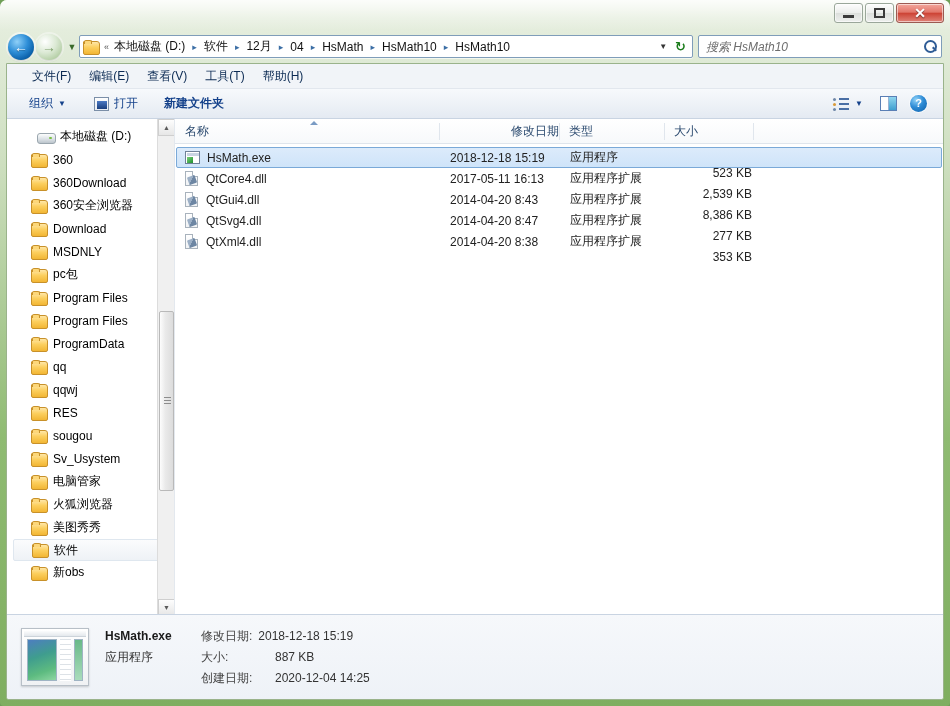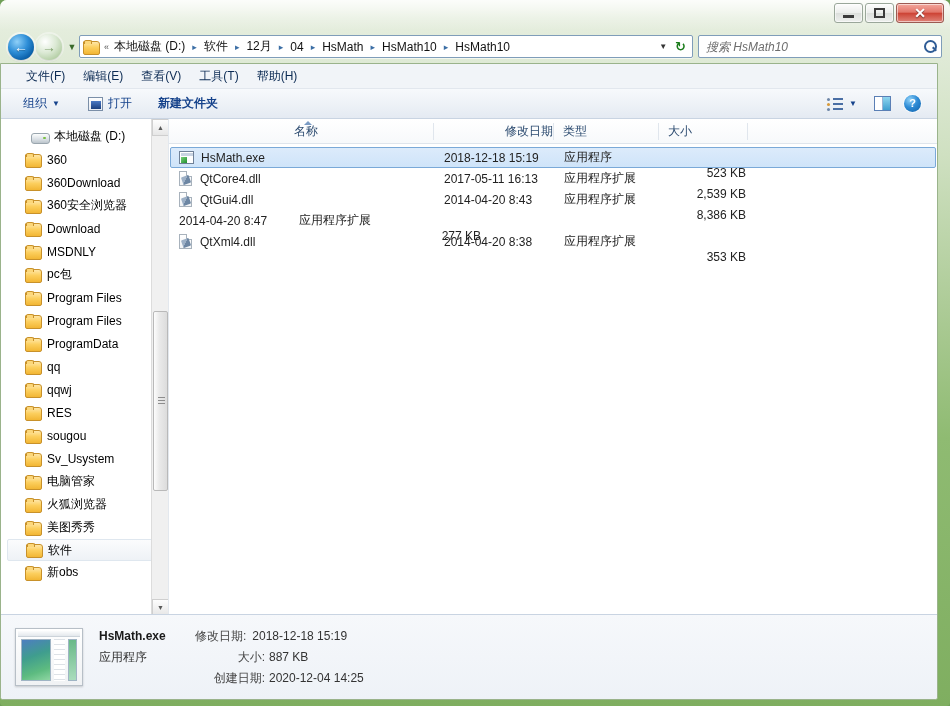--- a/index.html
+++ b/index.html
@@ -109,21 +109,21 @@
     flex:1; border:none; outline:none; font-size:12px; font-style: italic;
     color:#6d6d6d; font-family:"Liberation Sans", sans-serif; background:transparent;
   }
   #searchbox input::placeholder { color:#6d6d6d; font-style: italic; opacity:1; }
   .mag { width:13px; height:13px; flex:none; position:relative; }
   .mag::before{content:'';position:absolute;left:0;top:0;width:9px;height:9px;border:2px solid #2f5c96;border-radius:50%;}
   .mag::after{content:'';position:absolute;left:8px;top:8px;width:5px;height:2px;background:#2f5c96;transform:rotate(45deg);}
 
   
   #client {
-    position:absolute; left:0; top:63px; width:938px; height:637px;
+    position:absolute; left:6px; top:63px; width:938px; height:637px;
     background:#fff; border:1px solid #9ab38b; border-radius:0 0 3px 3px;
     overflow:hidden;
   }
 
   
   #menubar {
     height: 25px; background: #f1f4f8;
     display:flex; align-items:center; padding-left:16px;
     border-bottom: 1px solid #e2e7ee;
   }
@@ -217,21 +217,21 @@
     background: linear-gradient(180deg,#ffffff,#f7f9fb);
     border-bottom: 1px solid #dfe5ec; position:relative;
   }
   .col {
     font-size:12px; color:#2b4a6f; padding-left:10px; position:relative; height:25px;
     display:flex; align-items:center;
   }
   .col + .col::before{
     content:''; position:absolute; left:0; top:4px; bottom:4px; width:1px; background:#e0e6ed;
   }
-  .c-name { width: 264px; justify-content: center; }
+  .c-name { width: 264px; }
   .c-date { width: 120px; justify-content: flex-end; }
   .c-type { width: 105px; }
   .c-size { width: 89px; }
   .c-rest { flex:1; }
   #sortmark {
     position:absolute; left:135px; top:2px; width:0;height:0;
     border-left:4px solid transparent; border-right:4px solid transparent;
     border-bottom:4px solid #7a9bc4;
   }
 
@@ -285,21 +285,21 @@
   #thumb .inner{ position:absolute; left:5px; right:5px; top:10px; bottom:4px; display:flex; gap:3px;}
   #thumb .green{ width:30px; background:linear-gradient(160deg,#4d7ec0 0%,#3f9d8e 40%,#5dbb80 75%,#8ed6a2 100%);
                  border:1px solid #9fb4c4;}
   #thumb .lines{ flex:1; background:#fff; background-image: repeating-linear-gradient(180deg,#dde2e7 0 1px, transparent 1px 5px);}
   #thumb .side{ width:9px; background:linear-gradient(180deg,#69b988,#a9dcbc); border:1px solid #9fb4c4;}
 
   #detail-text { display:flex; flex-direction:column; gap:4px; font-size:12px; color:#333; }
   .drow { display:flex; align-items:baseline; }
   .dlabel-a { width: 96px; color:#1a1a1a; font-weight:bold; }
   .dlabel-b { width: 96px; color:#333; }
-  .dkey { color:#444; width: 74px; text-align:right; padding-right:4px; }
+  .dkey { color:#444; width: 74px; text-align:left; padding-right:4px; }
   .dval { color:#333; }
 </style>
 </head>
 <body>
 
 <div id="window">
   <div id="frame-gloss"></div>
 
   <div id="titlebar">
     <div id="winbtns">
@@ -532,20 +532,24 @@
           <div class="row">
             <span class="cell name">
               <span class="dll-ico"></span>
               <span>QtGui4.dll</span>
             </span>
             <span class="cell date">2014-04-20 8:43</span>
             <span class="cell type">应用程序扩展</span>
             <span class="cell size">8,386 KB</span>
           </div>
           <div class="row">
+            <span class="cell name">
+              <span class="dll-ico"></span>
+              <span>QtSvg4.dll</span>
+            </span>
             <span class="cell date">2014-04-20 8:47</span>
             <span class="cell type">应用程序扩展</span>
             <span class="cell size">277 KB</span>
           </div>
           <div class="row">
             <span class="cell name">
               <span class="dll-ico"></span>
               <span>QtXml4.dll</span>
             </span>
             <span class="cell date">2014-04-20 8:38</span>

